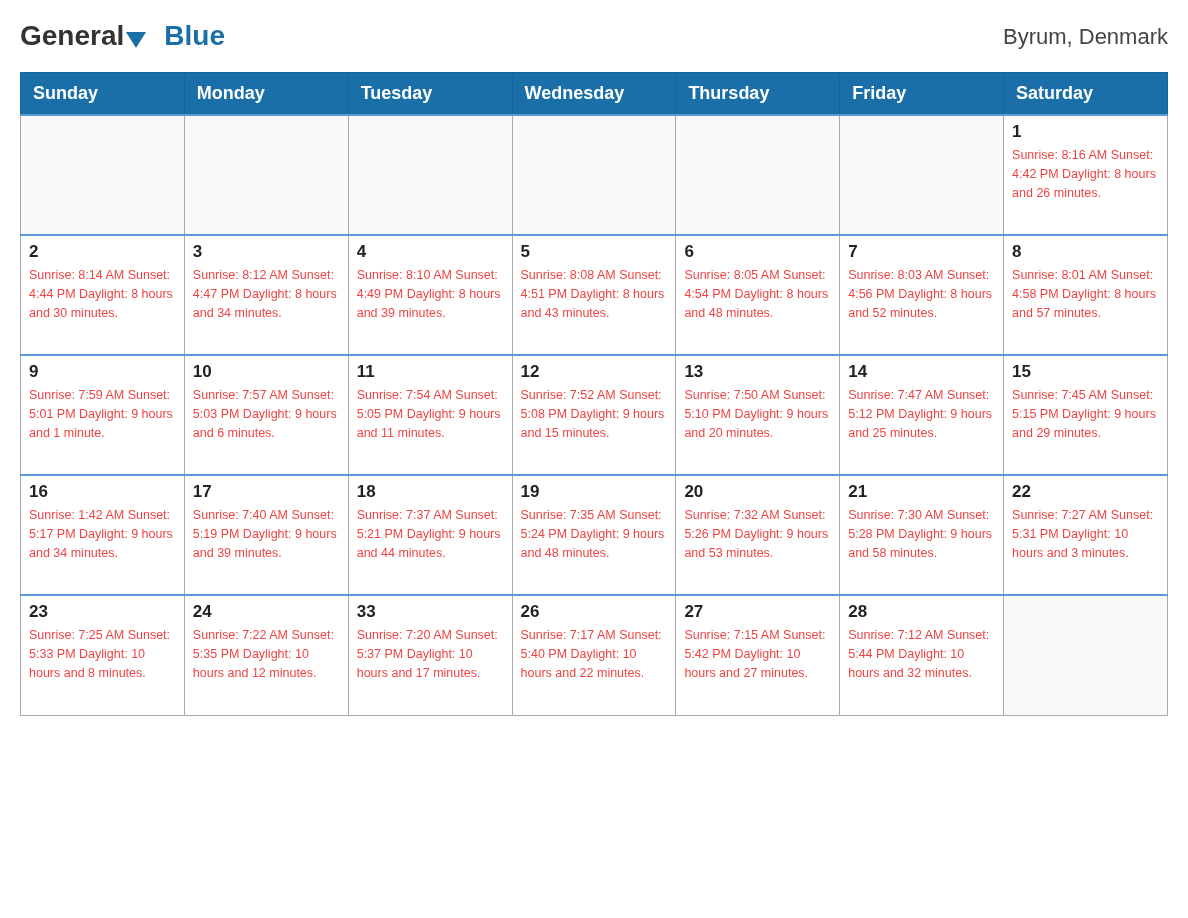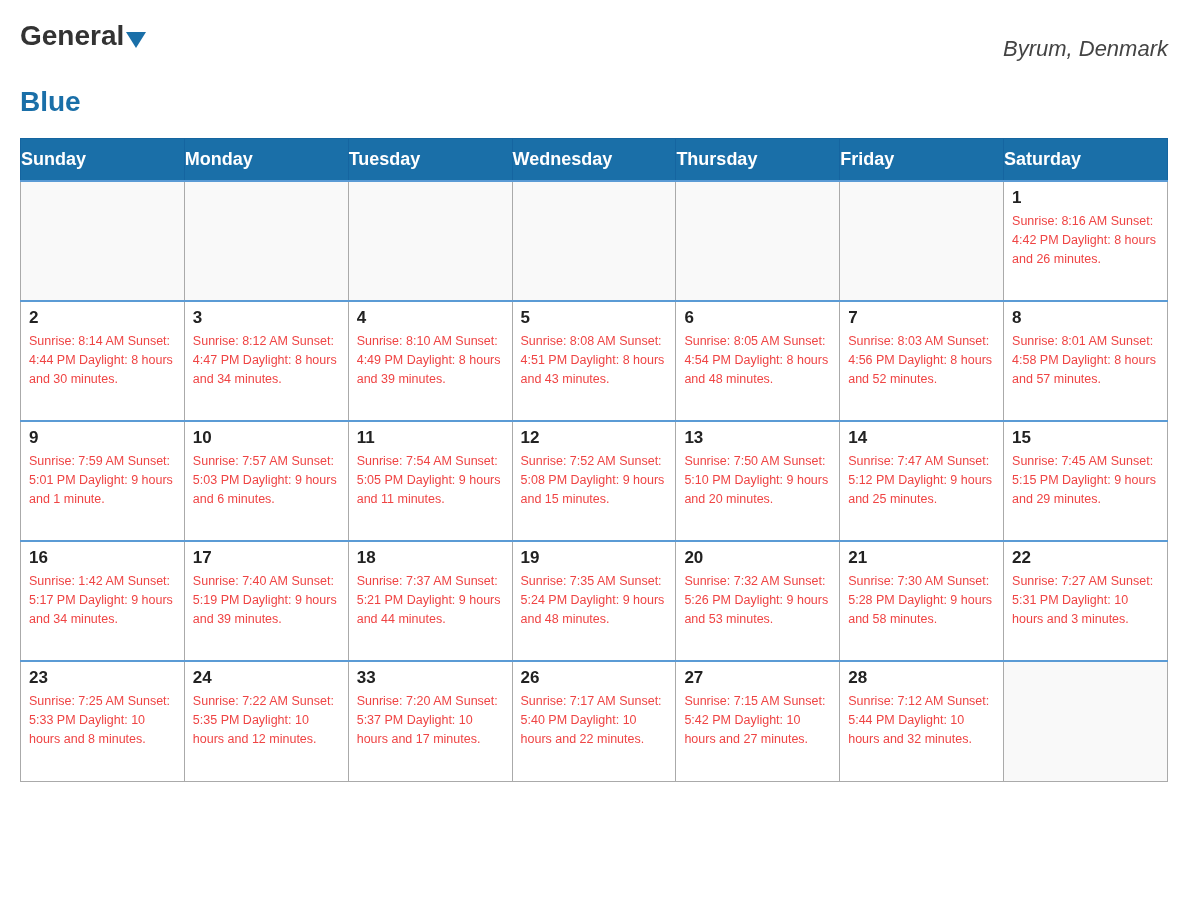--- a/index.html
+++ b/index.html
@@ -10,23 +10,22 @@
       padding: 20px;
     }
     .header {
       display: flex;
       justify-content: space-between;
       align-items: flex-start;
       margin-bottom: 20px;
     }
     .logo {
       display: flex;
-      flex-direction: column;
-      align-items: flex-start;
-      gap: 44px;
+      flex-direction: row;
+      align-items: flex-end;
     }
     .logo-text {
       display: flex;
       align-items: center;
       font-size: 28px;
       font-weight: bold;
       color: #333;
     }
     .logo-general { color: #333; }
     .logo-triangle {
@@ -50,34 +49,33 @@
     }
     .month-title {
       font-size: 48px;
       font-weight: bold;
       color: #222;
       line-height: 1.1;
     }
     .location {
       font-size: 22px;
       color: #444;
-      margin-top: 16px;
-      font-style: italic;
+      margin-top: 4px;
     }
     .calendar {
       width: 100%;
       border-collapse: collapse;
       border: 1px solid #5b9bd5;
     }
     .calendar th {
       background-color: #1a6fa8;
       color: #fff;
       font-size: 18px;
       font-weight: bold;
-      padding: 10px 0;
+      padding: 10px 12px;
       text-align: left;
       border: 1px solid #1565a0;
     }
     .calendar td {
       border: 1px solid #aaa;
       vertical-align: top;
       padding: 6px 8px;
       width: calc(100% / 7);
       min-height: 120px;
       height: 120px;
@@ -104,21 +102,21 @@
 </head>
 <body>
 
 <div class="header">
   <div class="logo">
     <div class="logo-text">
       <span class="logo-general">General</span>
       <span class="logo-triangle"></span>
       <br>
     </div>
-    <div style="margin-left:0; margin-top:-10px;">
+    <div style="margin-left:16px; margin-top:-10px;">
       <span class="logo-blue">Blue</span>
     </div>
   </div>
   <div class="title-area">
     <div class="location">Byrum, Denmark</div>
   </div>
 </div>
 
 <table class="calendar">
   <thead>

